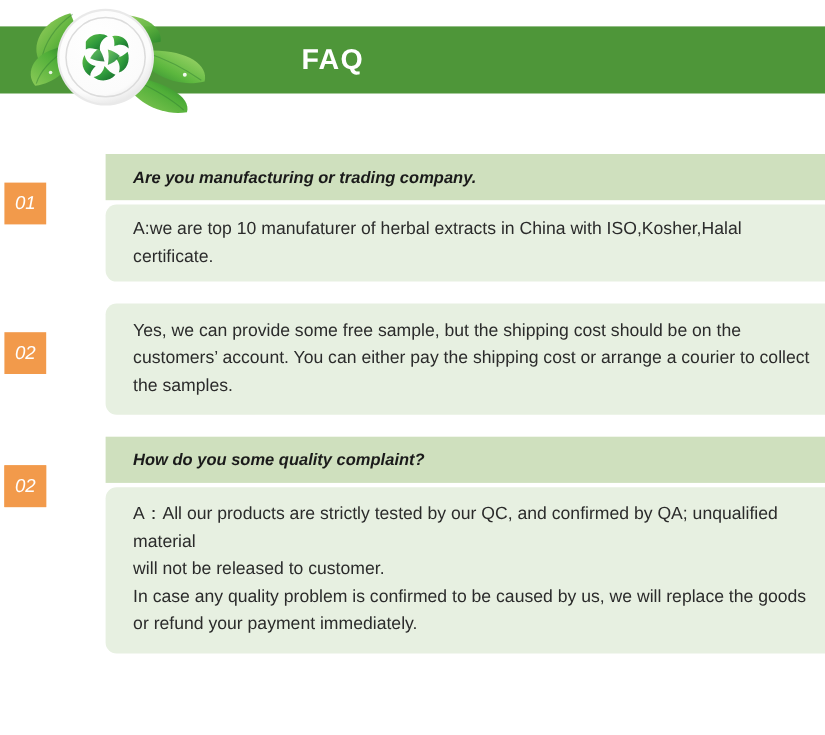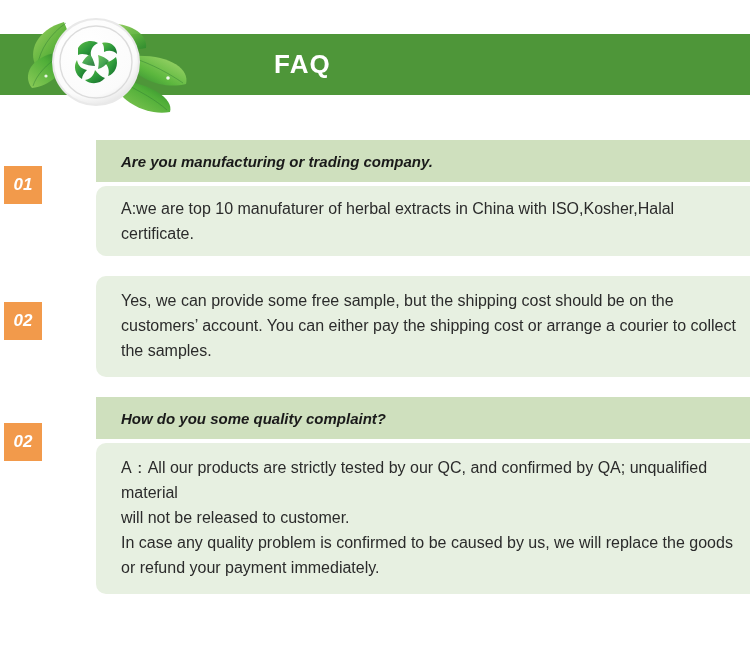--- a/index.html
+++ b/index.html
@@ -12,21 +12,21 @@
     height: 668px;
     position: relative;
     font-family: "Liberation Sans", sans-serif;
     overflow: hidden;
   }
 
   
   .header {
     position: absolute;
     left: 0;
-    top: 10px;
+    top: 0;
     width: 750px;
     height: 115px;
   }
   .header-band {
     position: absolute;
     left: 0;
     top: 24px;
     width: 750px;
     height: 61px;
     background: #4E9639;
@@ -64,21 +64,21 @@
     margin-bottom: 20px;
   }
   .faq-badge {
     position: absolute;
     left: 4px;
     width: 38px;
     height: 38px;
     background: #F29A4B;
     color: #ffffff;
     font-size: 17px;
-    font-weight: bold;
+    font-weight: normal;
     font-style: italic;
     display: flex;
     align-items: center;
     justify-content: center;
     top: 26px;
     box-sizing: border-box;
   }
   .faq-body {
     margin-left: 48px;
     width: 678px;

